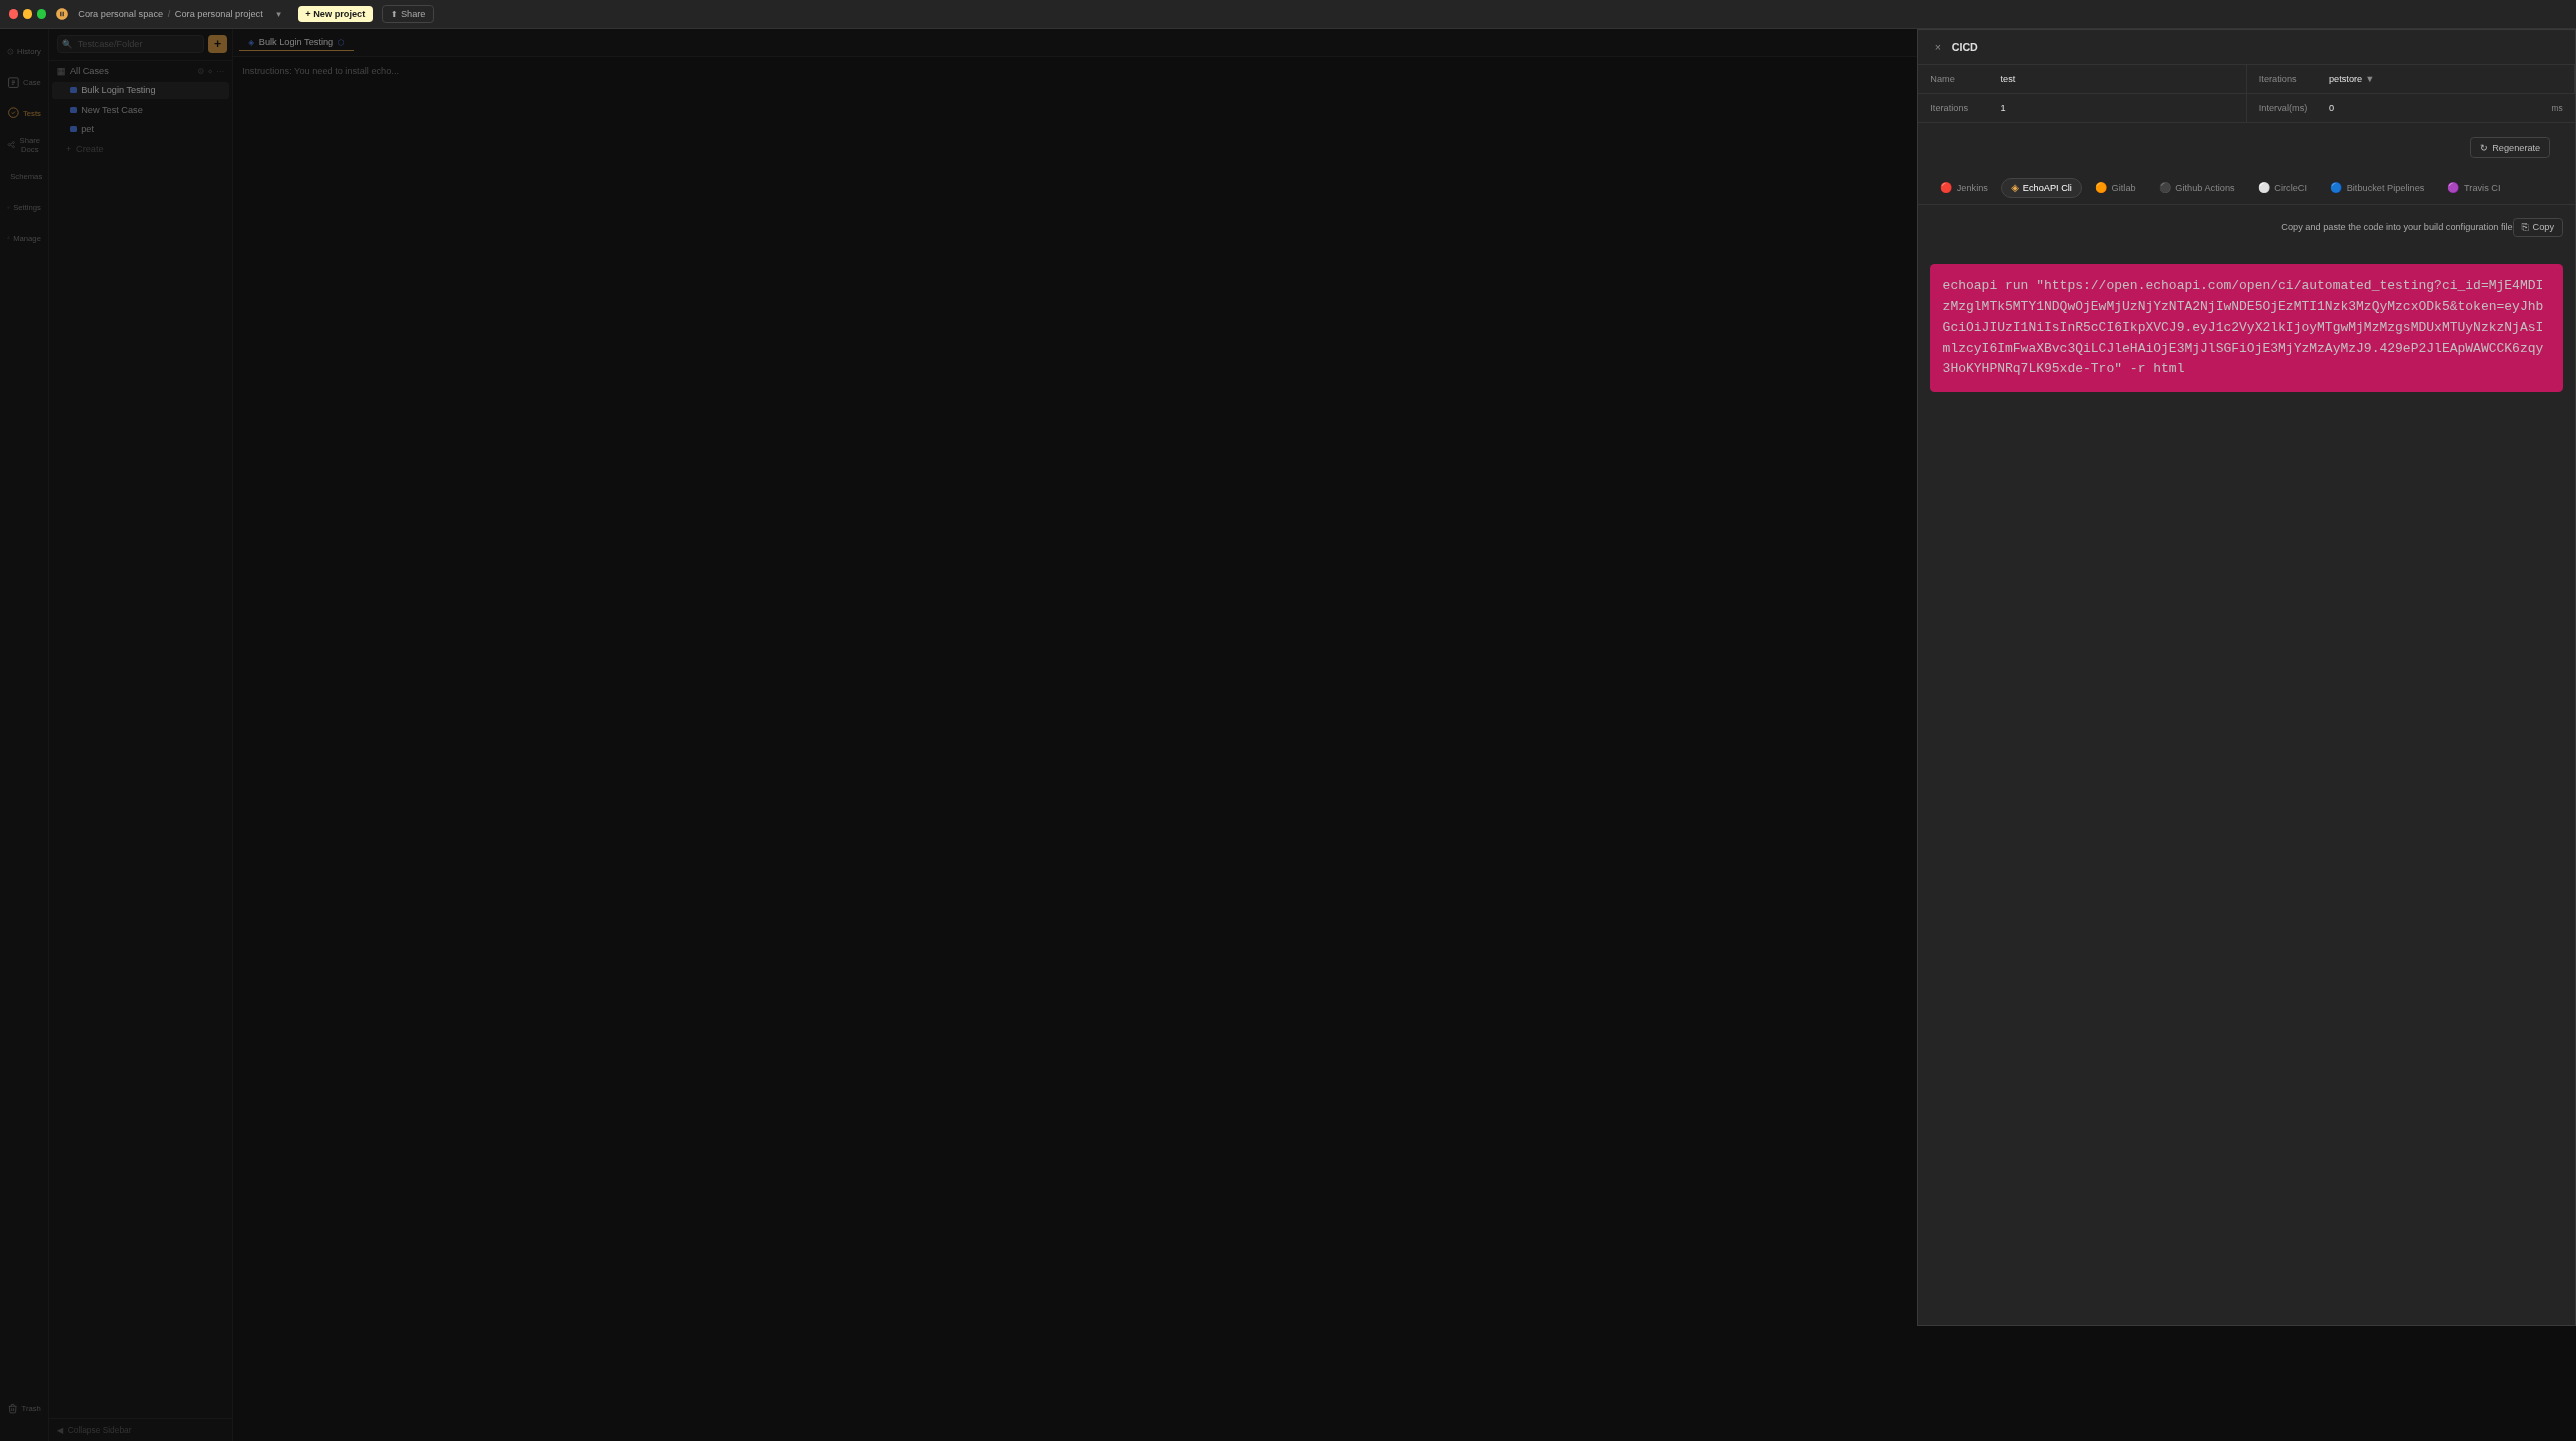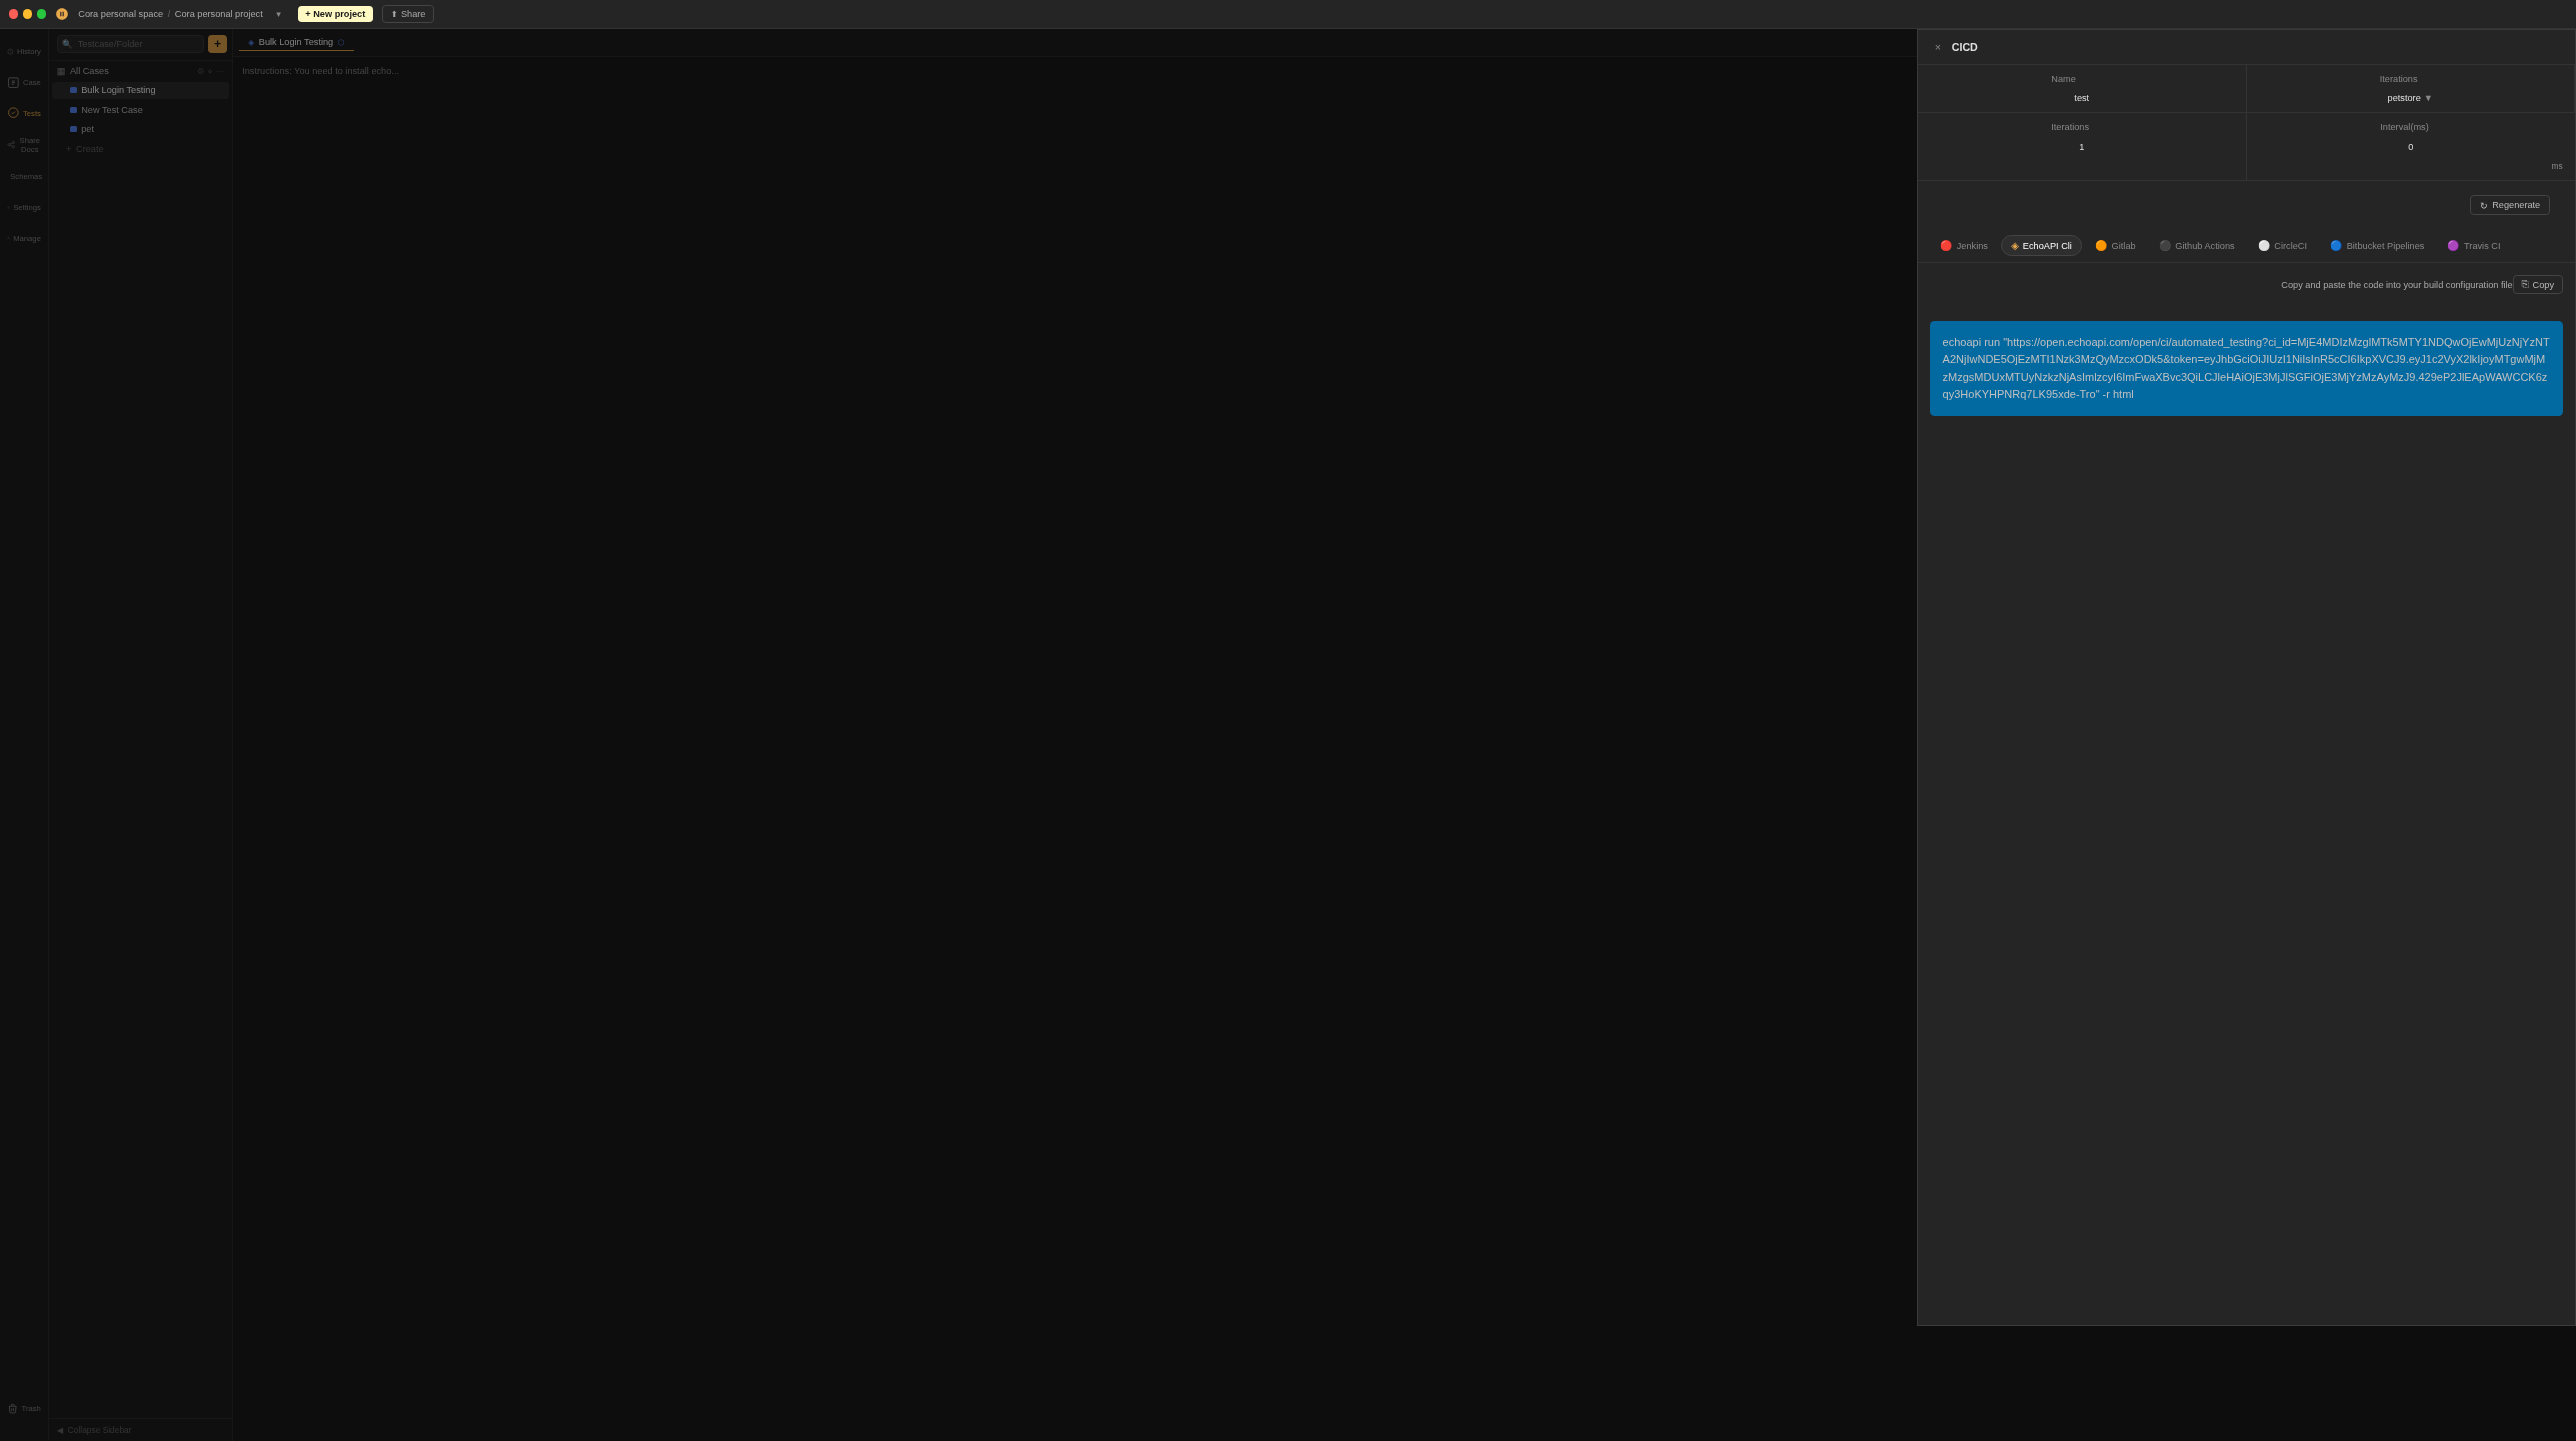--- a/index.html
+++ b/index.html
@@ -367,21 +367,20 @@
       grid-template-columns: 1fr 1fr;
       border-bottom: 0.8px solid #333;
     }
     .form-field {
       display: flex;
       align-items: center;
       padding: 9.2px 12.3px;
       border-right: 0.8px solid #333;
       border-bottom: 0.8px solid #333;
       gap: 9.2px;
-      flex-direction: column;
     }
     .form-field:last-child { border-right: none; }
     .form-field:nth-child(3), .form-field:nth-child(4) { border-bottom: none; }
     .form-label {
       color: #888;
       font-size: 9.2px;
       min-width: 61px;
       flex-shrink: 0;
     }
     .form-value {
@@ -464,25 +463,25 @@
       gap: 3.8px;
       background: transparent;
       border: 0.8px solid #444;
       border-radius: 3.8px;
       color: #bbb;
       padding: 3.1px 7.7px;
       cursor: pointer;
       font-size: 9.2px;
     }
     .code-block {
-      background: #0369a1;
+      background: #be185d;
       border-radius: 4.6px;
       padding: 12.3px;
-      font-family: Liberation Sans, sans-serif;
-      font-size: 11px;
+      font-family: Liberation Mono, monospace;
+      font-size: 13px;
       color: #c0c0c0;
       line-height: 1.6;
       word-break: break-all;
       white-space: pre-wrap;
     }
   </style>
 </head>
 <body>
 
 <div class="titlebar">

